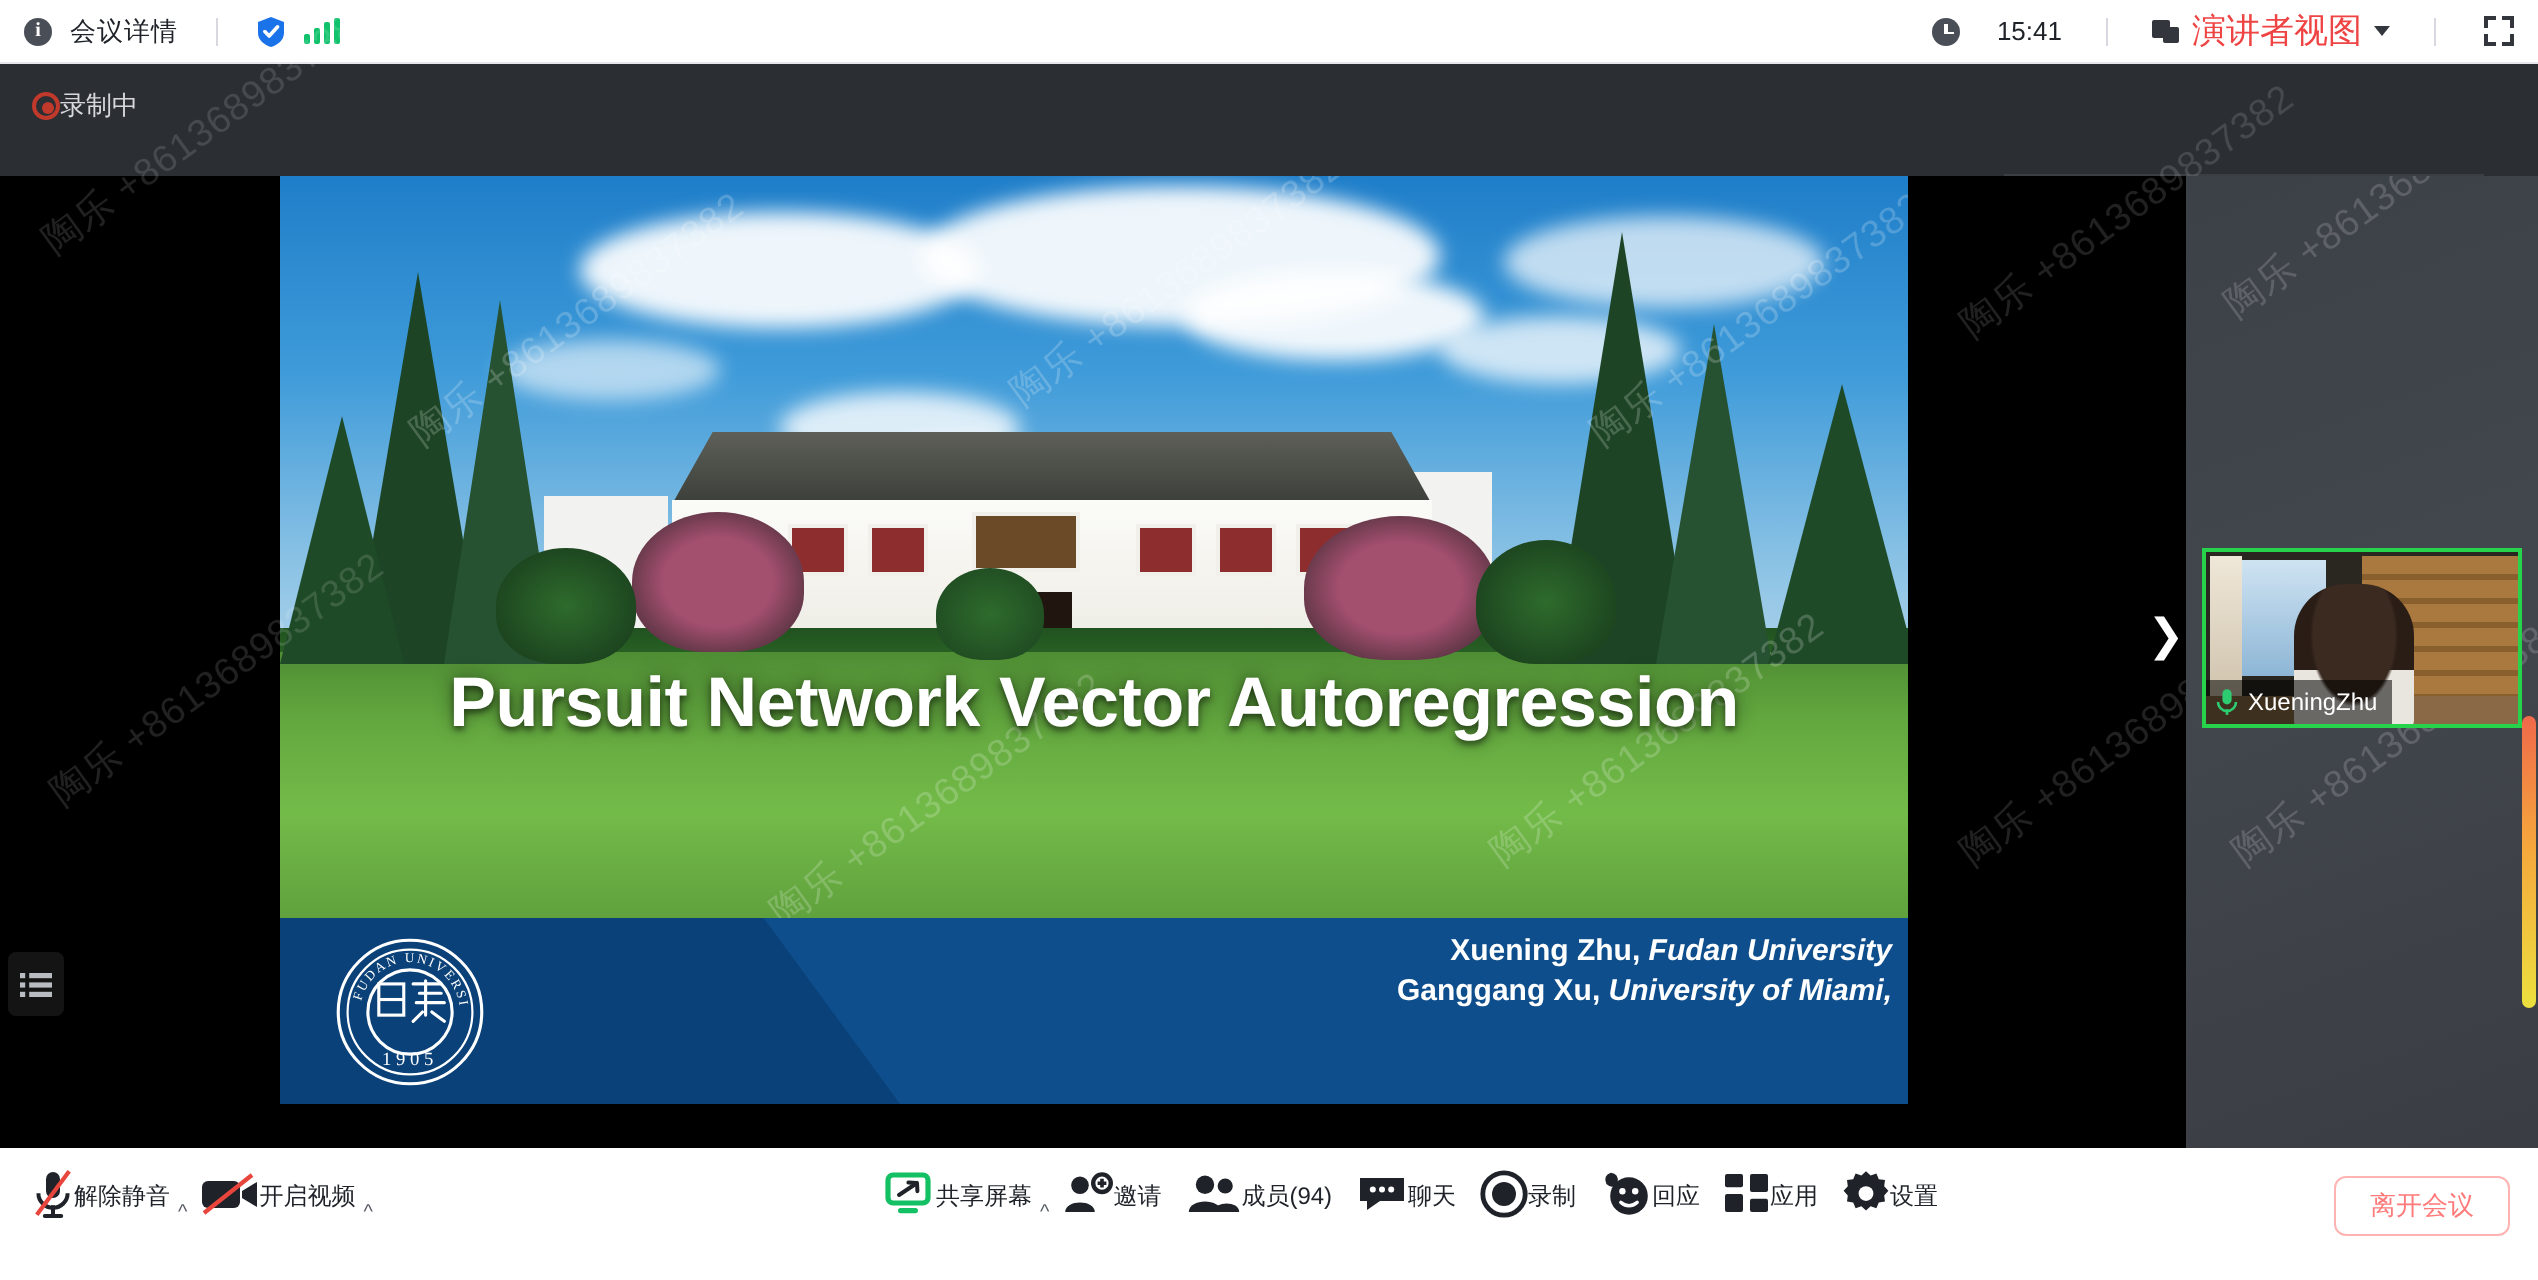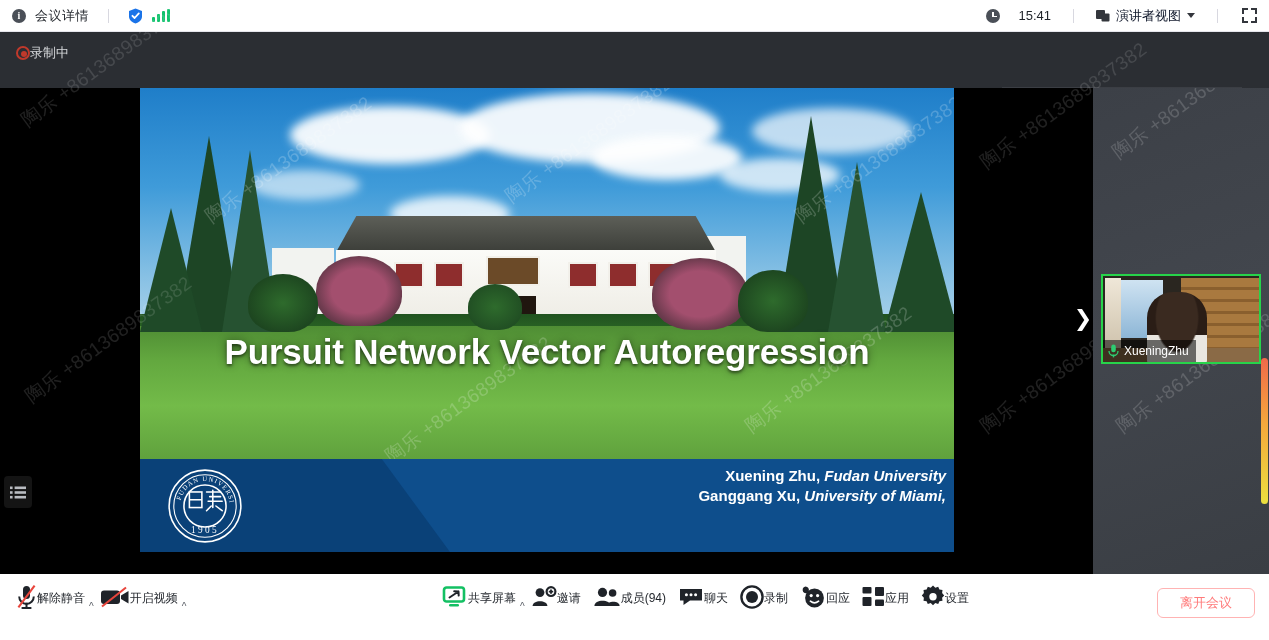--- a/index.html
+++ b/index.html
@@ -28,21 +28,21 @@
   .signal i:nth-child(1){height:5px;} .signal i:nth-child(2){height:8px;}
   .signal i:nth-child(3){height:11px;} .signal i:nth-child(4){height:13px;}
   .clock-ico { width:14px; height:14px; border-radius:50%; background:#4a4f57;
     position:relative; }
   .clock-ico::before { content:""; position:absolute; left:6px; top:3px;
     width:1.5px; height:5px; background:#fff; }
   .clock-ico::after { content:""; position:absolute; left:6.5px; top:7px;
     width:4px; height:1.5px; background:#fff; }
   .time-txt { font-size:13px; color:#1f2329; margin-left:6px; }
   .view-btn { display:flex; align-items:center; gap:6px; cursor:pointer; }
-  .view-txt { font-size:13px; color:#0f172a; }
+  .view-txt { font-size:17px; color:#ef4444; }
   .caret { width:0;height:0;border-left:4px solid transparent;
     border-right:4px solid transparent;border-top:5px solid #33363c; }
   .fs-ico { width:15px; height:15px; position:relative; margin-left:2px; cursor:pointer;}
   .fs-ico span { position:absolute; width:6px; height:6px; }
   .fs-ico span:nth-child(1){left:0;top:0;border-left:2px solid #33363c;border-top:2px solid #33363c;}
   .fs-ico span:nth-child(2){right:0;top:0;border-right:2px solid #33363c;border-top:2px solid #33363c;}
   .fs-ico span:nth-child(3){left:0;bottom:0;border-left:2px solid #33363c;border-bottom:2px solid #33363c;}
   .fs-ico span:nth-child(4){right:0;bottom:0;border-right:2px solid #33363c;border-bottom:2px solid #33363c;}
 
   
@@ -165,21 +165,21 @@
     background:#ffffff; }
   .bl { position:absolute; left:10px; top:8px; display:flex; align-items:flex-start; }
   .tool { width:auto; min-width:54px; display:flex; 
     align-items:center; cursor:pointer; padding:0 6px; }
   .tool .ic { height:30px; display:flex; align-items:center; justify-content:center; }
   .tool .lb { font-size:12px; color:#1f2329; margin-top:2px; white-space:nowrap; }
   .chev { font-size:10px; color:#5a5e66; align-self:flex-end;
     margin:12px 0 0 -2px; cursor:pointer; }
   .center-tools { position:absolute; left:434px; top:8px; display:flex;
     align-items:flex-start; }
-  .leave { position:absolute; right:14px; top:14px; width:98px; height:30px;
+  .leave { position:absolute; right:14px; top:14px; width:88px; height:30px;
     border:1px solid #ffb3b3; border-radius:6px; background:#fff;
     color:#ff7a7a; font-size:13px; line-height:28px; text-align:center;
     cursor:pointer; }
 </style>
 </head>
 <body>
 
 <div class="app">
 
   <div class="topbar">

